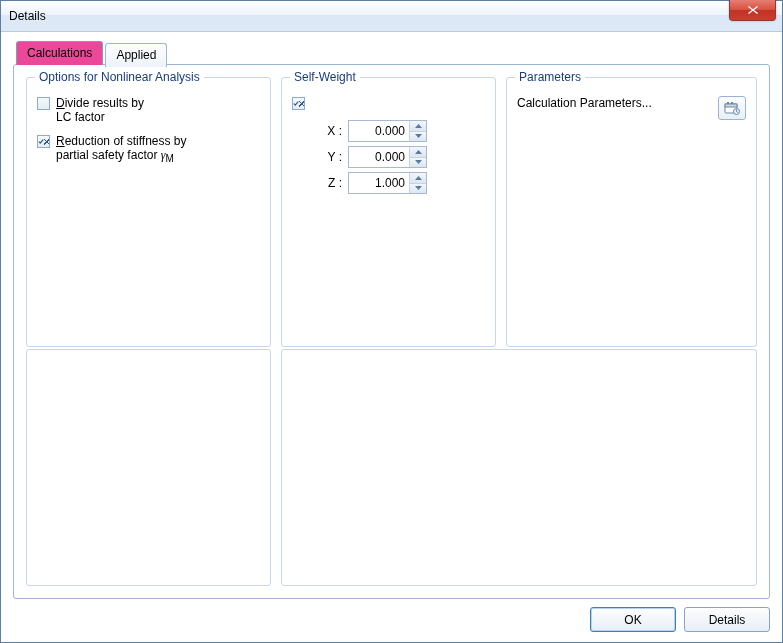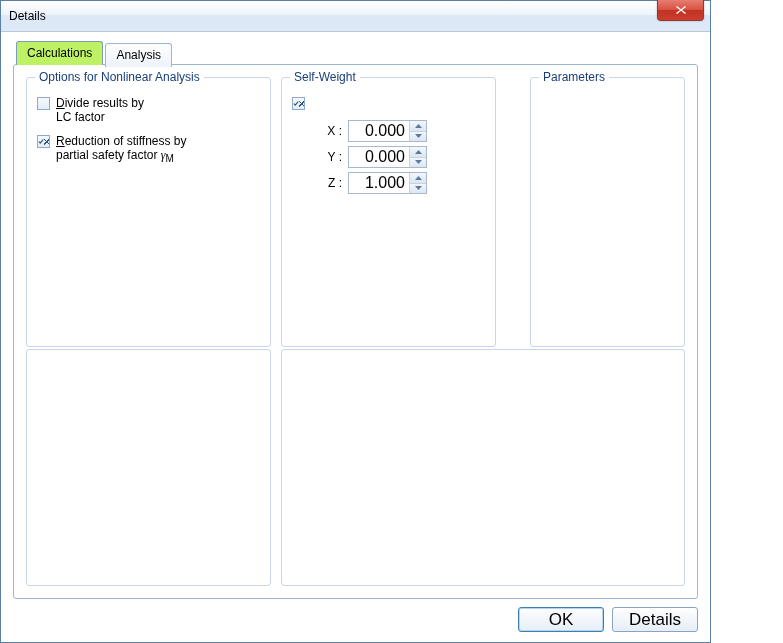--- a/index.html
+++ b/index.html
@@ -3,21 +3,21 @@
 <meta charset="utf-8">
 <style>
   html,body{margin:0;padding:0;height:100%;width:100%;}
   body{
     font-family:"Segoe UI",Tahoma,Arial,sans-serif;
     font-size:12px;
     color:#000;
     background:#fff;
   }
   .window{
-    width:711px;height:643px;
+    width:783px;height:643px;
     border:1px solid #5a7fa0;
     box-sizing:border-box;
     display:flex;flex-direction:column;
     background:#fff;
     position:relative;
   }
   .titlebar{
     height:30px;
     background:linear-gradient(to bottom,#fdfeff 0%,#eef4fb 45%,#dce8f6 46%,#dde9f7 100%);
     border-bottom:1px solid #b9c9da;
@@ -63,21 +63,21 @@
     border-bottom:none;
     border-radius:3px 3px 0 0;
     background:linear-gradient(to bottom,#fdfdfe,#eef3fa);
     margin-right:2px;
     cursor:default;
     position:relative;
     top:1px;
     color:#000;
   }
   .tab.active{
-    background:#bef264;
+    background:#ec4899;
     border-color:#7e9cc0;
     top:1px;
     z-index:3;
     padding-bottom:5px;
   }
   .tab.inactive{
     top:3px;
     font-size:12px;
   }
 
@@ -109,21 +109,21 @@
     top:-1px;left:8px;
     background:#fff;
     padding:0 4px;
     color:#1a3e7a;
     font-size:12px;
     transform:translateY(-50%);
   }
 
   .g-nonlinear{width:245px;}
   .g-selfweight{width:215px;}
-  .g-params{flex:1;margin-left:24px;}
+  .g-params{flex:1;}
   .g-bl{width:245px;}
   .g-br{flex:1;}
 
   .chk-row{
     display:flex;align-items:flex-start;
     gap:6px;
     margin-bottom:10px;
   }
   .chk{
     width:13px;height:13px;
@@ -160,21 +160,21 @@
   .axis-label{width:20px;text-align:right;}
   .spin{
     display:flex;align-items:stretch;
     border:1px solid #a7b8cf;
     height:20px;
     background:#fff;
   }
   .spin input{
     border:none;outline:none;width:52px;
     text-align:right;padding:0 4px;
-    font-family:inherit;font-size:16px;
+    font-family:inherit;font-size:12px;
     background:#fff;
   }
   .spin .btns{
     width:16px;display:flex;flex-direction:column;
     border-left:1px solid #c7d3e3;
   }
   .spin .sbtn{
     flex:1;display:flex;align-items:center;justify-content:center;
     background:linear-gradient(to bottom,#f3f7fc,#dbe5f1);
     cursor:default;
@@ -199,21 +199,21 @@
     display:flex;justify-content:flex-end;gap:8px;
     padding-top:8px;
   }
   .btn{
     min-width:84px;height:23px;
     border:1px solid #8aa3c2;
     border-radius:3px;
     background:linear-gradient(to bottom,#fdfefe,#e7eef8);
     display:flex;align-items:center;justify-content:center;
     cursor:default;
-    font-family:inherit;font-size:17px;
+    font-family:inherit;font-size:12px;
   }
   .btn.default{
     border-color:#3c7fb1;
     box-shadow:0 0 0 1px #b3d3ef inset;
   }
 </style>
 </head>
 <body>
 
 <div class="window">
@@ -227,21 +227,21 @@
     </div>
   </div>
 
   <div class="client">
 
     <div class="tabstrip">
       <div class="tab active">
         <span>Calculations</span>
       </div>
       <div class="tab inactive">
-        <span>Analysis</span>
+        <span>Applied</span>
       </div>
     </div>
 
     <div class="tabpage">
 
       <div class="row top">
 
         <div class="group g-nonlinear">
           <div class="legend">Options for Nonlinear Analysis</div>
 
@@ -332,20 +332,32 @@
                       </svg>
                     </div>
                 </div>
               </div>
             </div>
           </div>
         </div>
 
         <div class="group g-params">
           <div class="legend">Parameters</div>
+          <div class="params-inner">
+            <span>Calculation Parameters...</span>
+            <div class="icon-btn">
+              <svg viewBox="0 0 16 14">
+                <rect x="1" y="3" width="12" height="9" rx="1" fill="#fefefe" stroke="#6b87a8"></rect>
+                <rect x="1" y="3" width="12" height="3" fill="#c9d8ea" stroke="#6b87a8"></rect>
+                <path d="M3 1 L5 1 L5 3 L3 3 Z M7 1 L9 1 L9 3 L7 3 Z" fill="#6b87a8"></path>
+                <circle cx="12.5" cy="10.5" r="3" fill="#e8eff8" stroke="#6b87a8"></circle>
+                <path d="M12.5 8.5 L12.5 10.5 L14 11.5" stroke="#6b87a8" stroke-width="1" fill="none"></path>
+              </svg>
+            </div>
+          </div>
         </div>
 
       </div>
 
       <div class="row bottom">
         <div class="group g-bl"></div>
         <div class="group g-br"></div>
       </div>
 
     </div>

